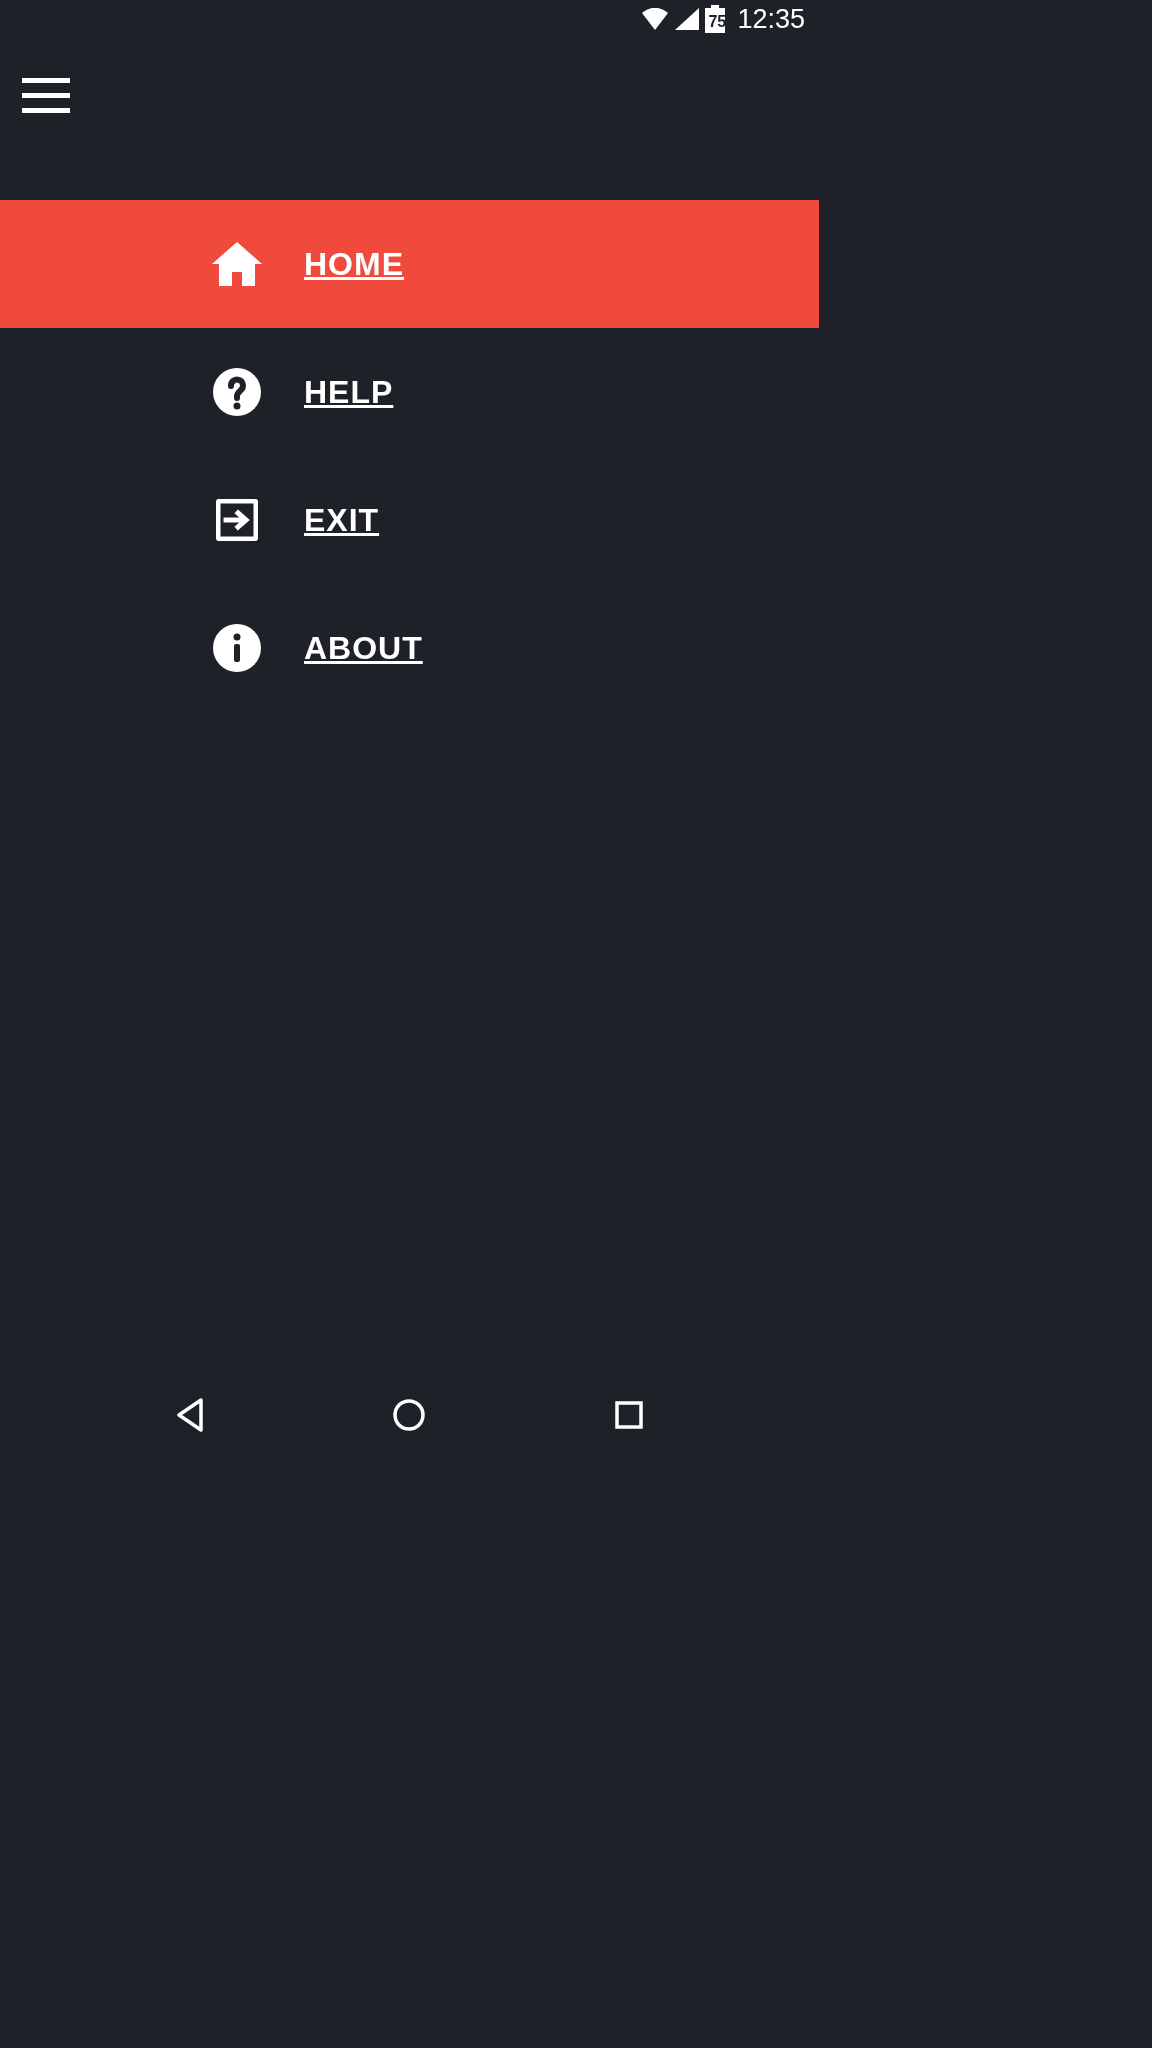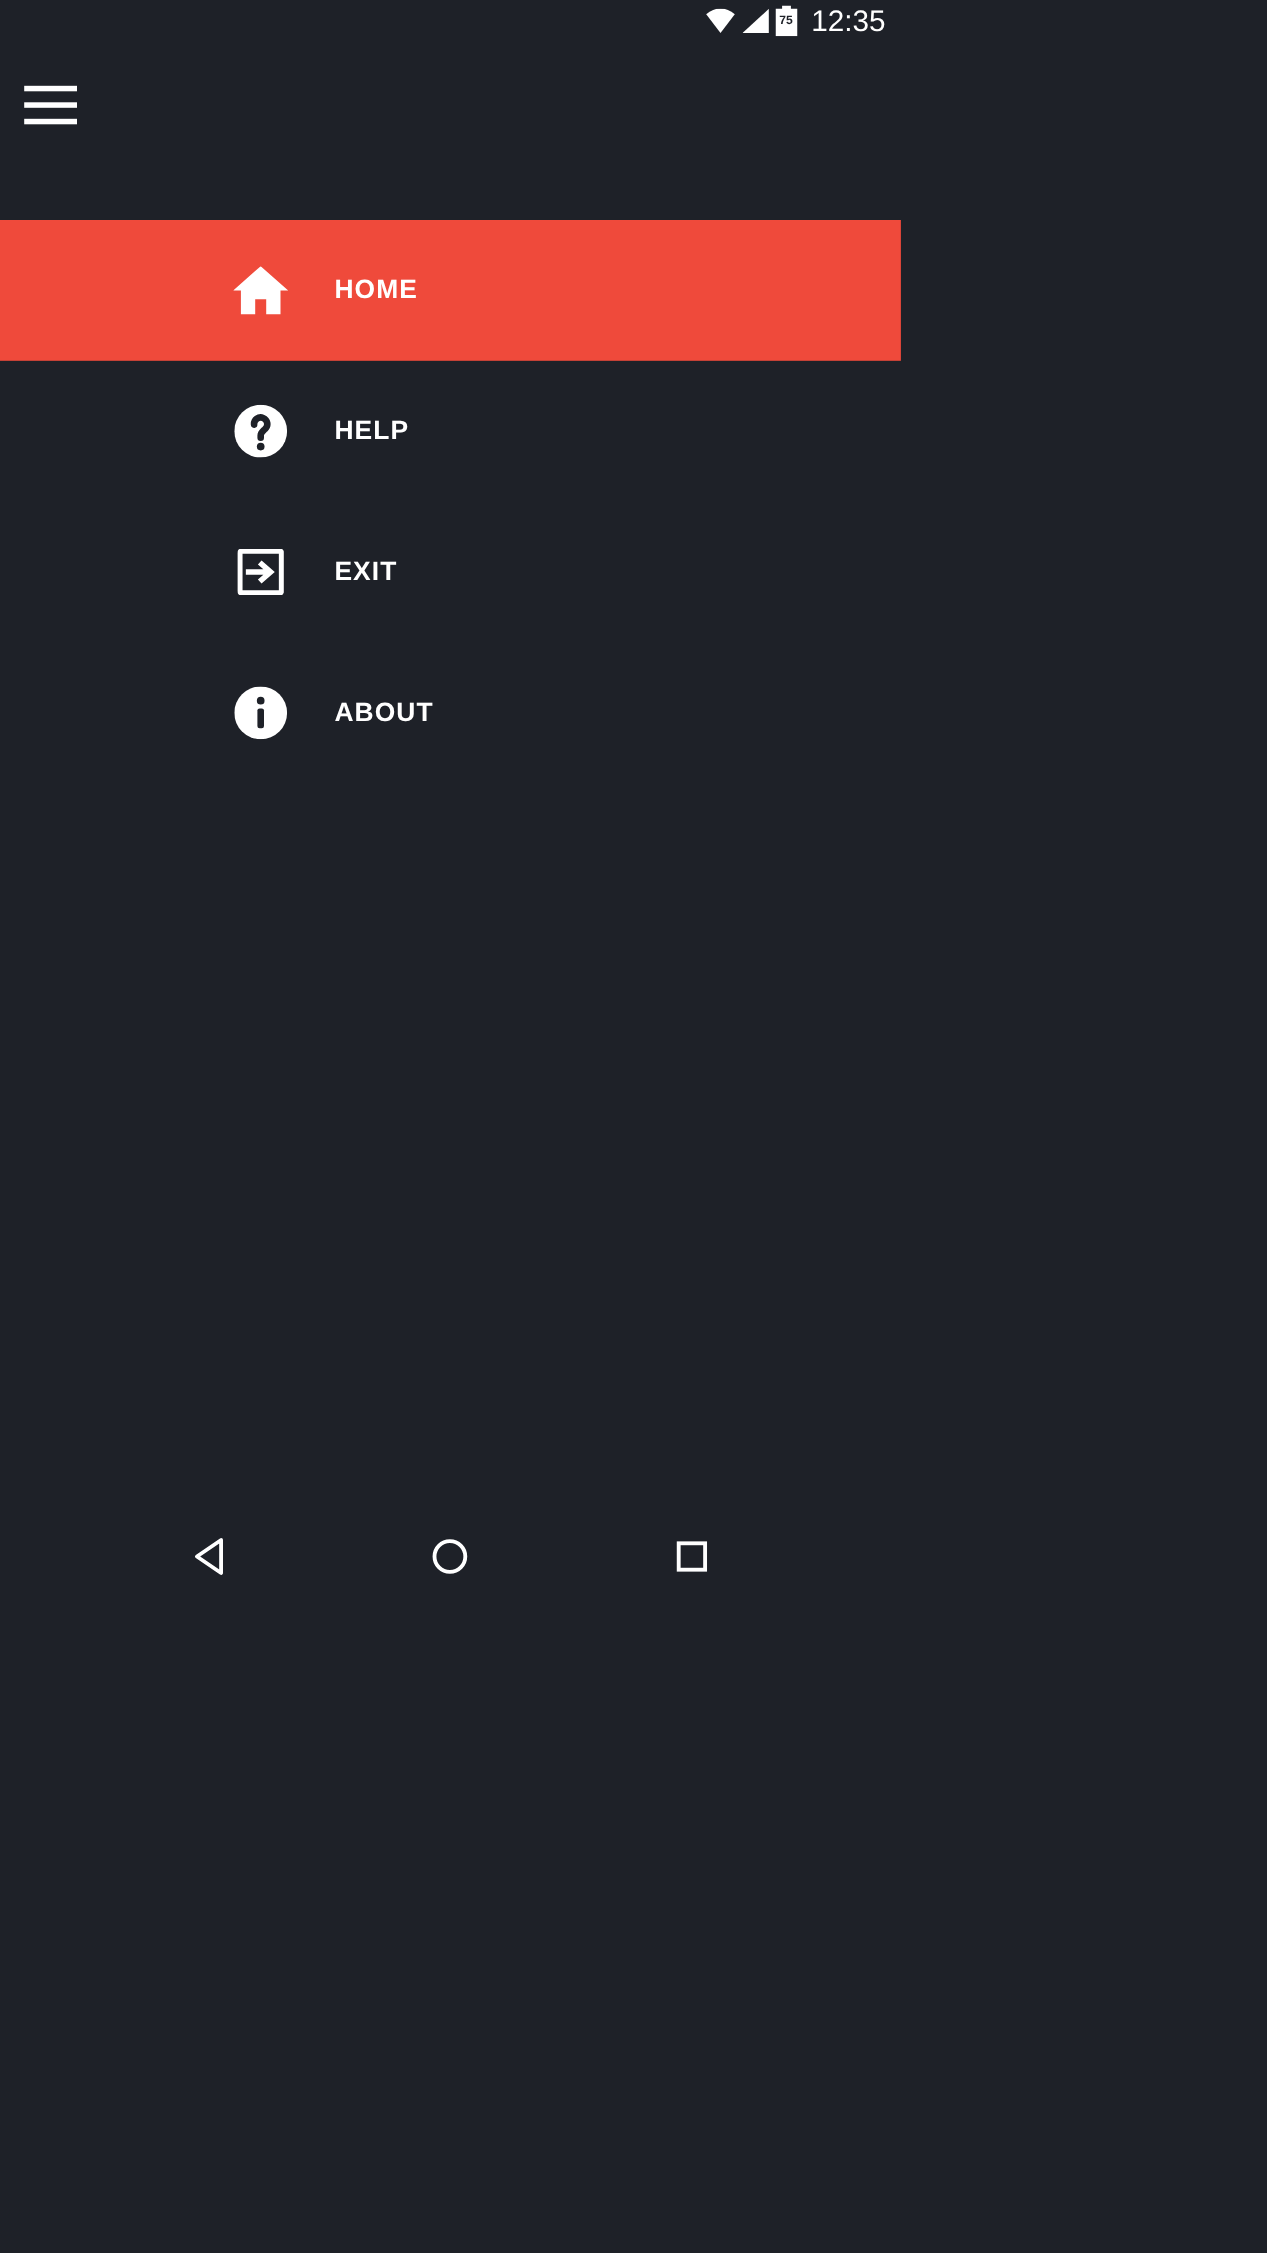--- a/index.html
+++ b/index.html
@@ -35,21 +35,21 @@
     }
     .battery-badge {
       position: relative;
       width: 20px;
       height: 28px;
     }
     .battery-badge .pct {
       position: absolute;
       top: 8px;
       left: 3px;
-      font-size: 11px;
+      font-size: 16px;
       color: #1e2128;
       font-weight: bold;
       font-family: Arial, sans-serif;
     }
     .app-bar {
       height: 162px;
       display: flex;
       align-items: flex-start;
       padding-top: 40px;
       padding-left: 22px;
@@ -84,25 +84,26 @@
     .menu-icon {
       width: 50px;
       height: 50px;
       display: flex;
       align-items: center;
       justify-content: center;
       flex-shrink: 0;
     }
     .menu-label {
       color: #fff;
-      font-size: 24px;
+      font-size: 32px;
       font-weight: 900;
       letter-spacing: 1px;
       margin-left: 42px;
       text-transform: uppercase;
+      text-decoration: underline;
     }
     .nav-bar {
       position: absolute;
       bottom: 0;
       left: 0;
       right: 0;
       height: 82px;
       display: flex;
       justify-content: space-around;
       align-items: center;

